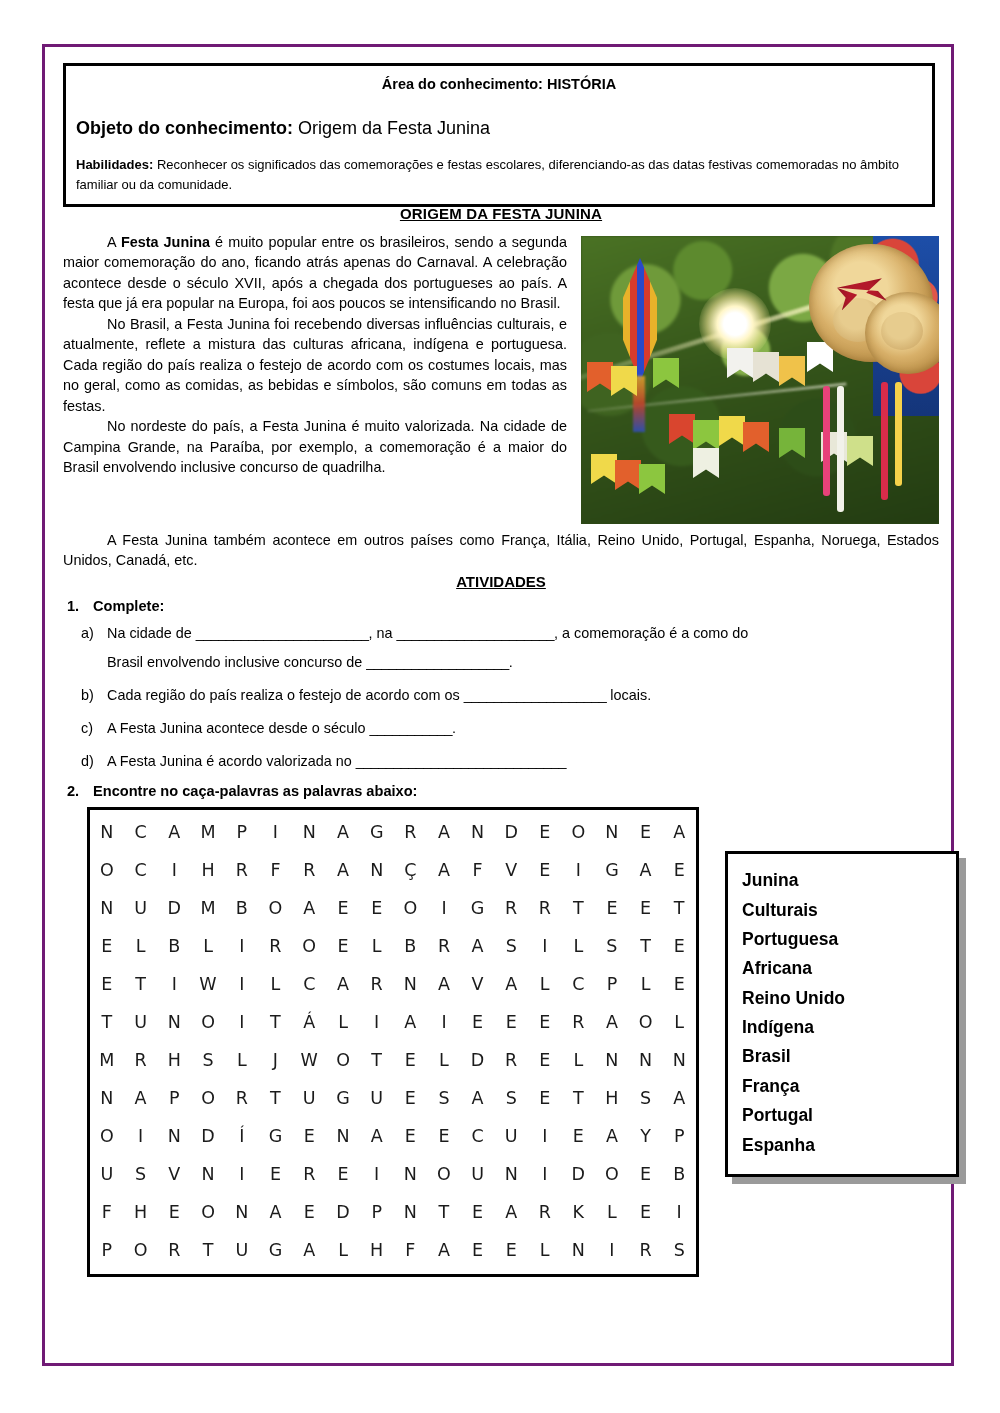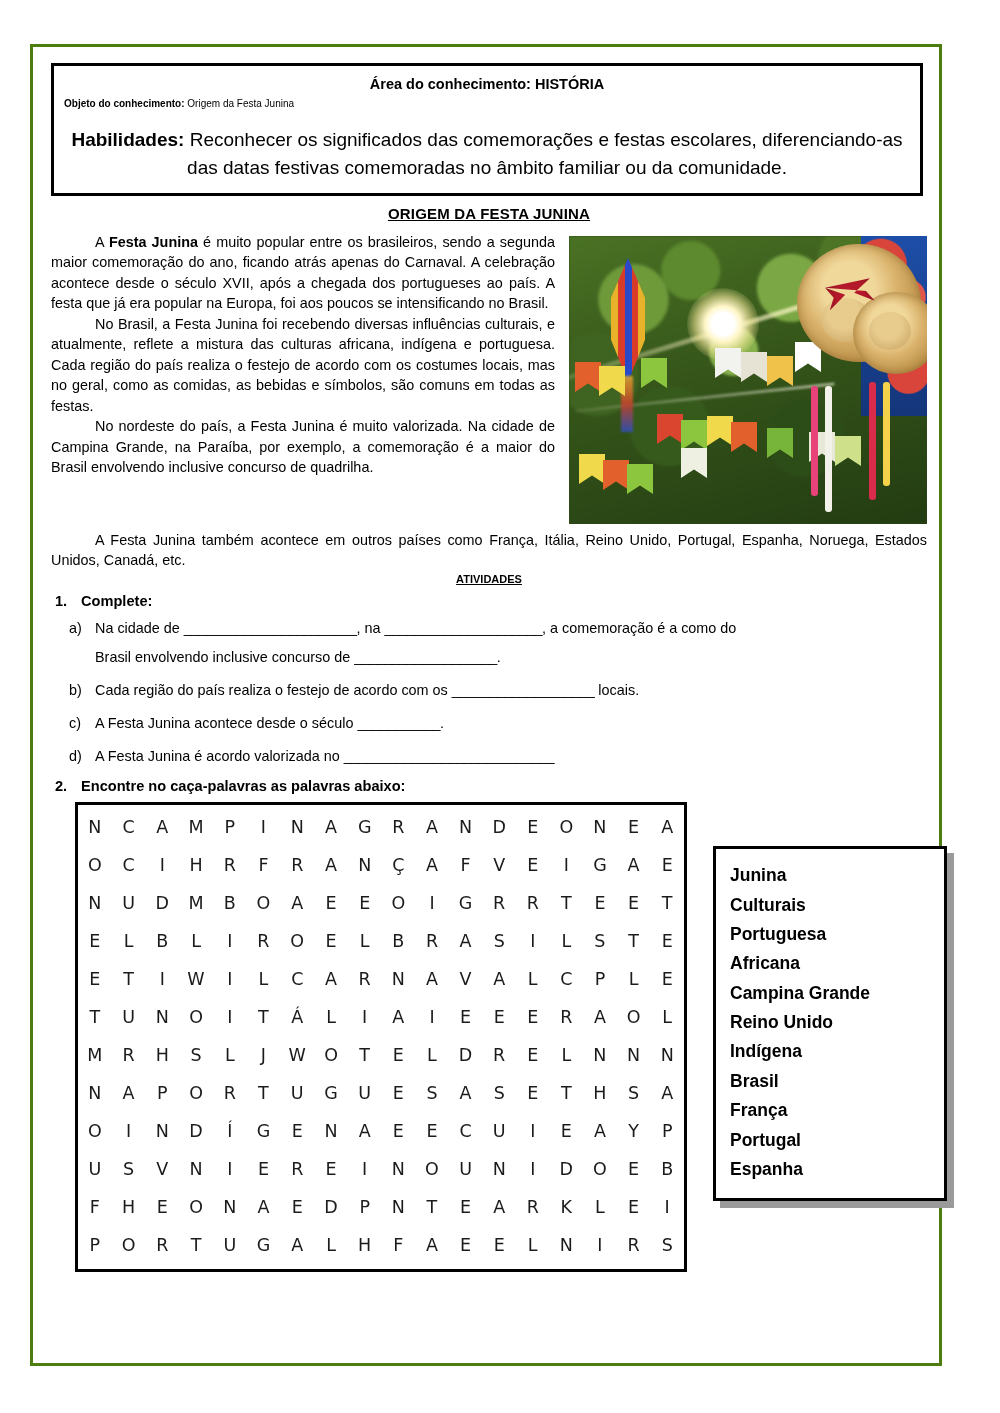--- a/index.html
+++ b/index.html
@@ -10,25 +10,25 @@
   body {
     width: 1000px;
     height: 1413px;
     font-family: "Liberation Sans", sans-serif;
     color: #000000;
     overflow: hidden;
   }
 
   .page {
     position: absolute;
-    left: 30px;
+    left: 42px;
     top: 44px;
     width: 912px;
     height: 1322px;
-    border: 3px solid #4d7c0f;
+    border: 3px solid #701a75;
     box-sizing: border-box;
     background: #fff;
   }
 
   
   .meta-box {
     position: absolute;
     left: 18px;
     top: 16px;
     width: 872px;
@@ -37,30 +37,30 @@
     padding: 8px 10px 10px 10px;
     background: #fff;
   }
   .meta-line-center {
     text-align: center;
     font-size: 14.5px;
     font-weight: bold;
     line-height: 1.45;
   }
   .meta-line {
-    font-size: 10px;
+    font-size: 18px;
     line-height: 1.45;
-    margin-top: 2px;
+    margin-top: 20px;
   }
   .meta-line b { font-weight: bold; }
   .meta-gap { height: 14px; }
   .meta-skills {
-    font-size: 19px;
+    font-size: 13px;
     line-height: 1.5;
-    text-align: center;
+    text-align: left;
   }
 
   
   .content {
     position: absolute;
     left: 18px;
     top: 152px;
     width: 876px;
   }
 
@@ -90,21 +90,21 @@
   }
   .article p {
     margin: 0;
     text-indent: 44px;
   }
 
   .clearer { clear: both; height: 0; }
 
   .activities-title {
     text-align: center;
-    font-size: 11px;
+    font-size: 15px;
     font-weight: bold;
     text-decoration: underline;
     margin: 2px 0 8px 0;
   }
 
   .q-num {
     font-size: 14.6px;
     font-weight: bold;
     margin: 6px 0 8px 0;
     padding-left: 4px;
@@ -613,21 +613,20 @@
             </tbody>
         </table>
       </div>
 
       <div class="words-box">
         <ul>
             <li>Junina</li>
             <li>Culturais</li>
             <li>Portuguesa</li>
             <li>Africana</li>
-            <li>Campina Grande</li>
             <li>Reino Unido</li>
             <li>Indígena</li>
             <li>Brasil</li>
             <li>França</li>
             <li>Portugal</li>
             <li>Espanha</li>
           </ul>
       </div>
     </div>
 

